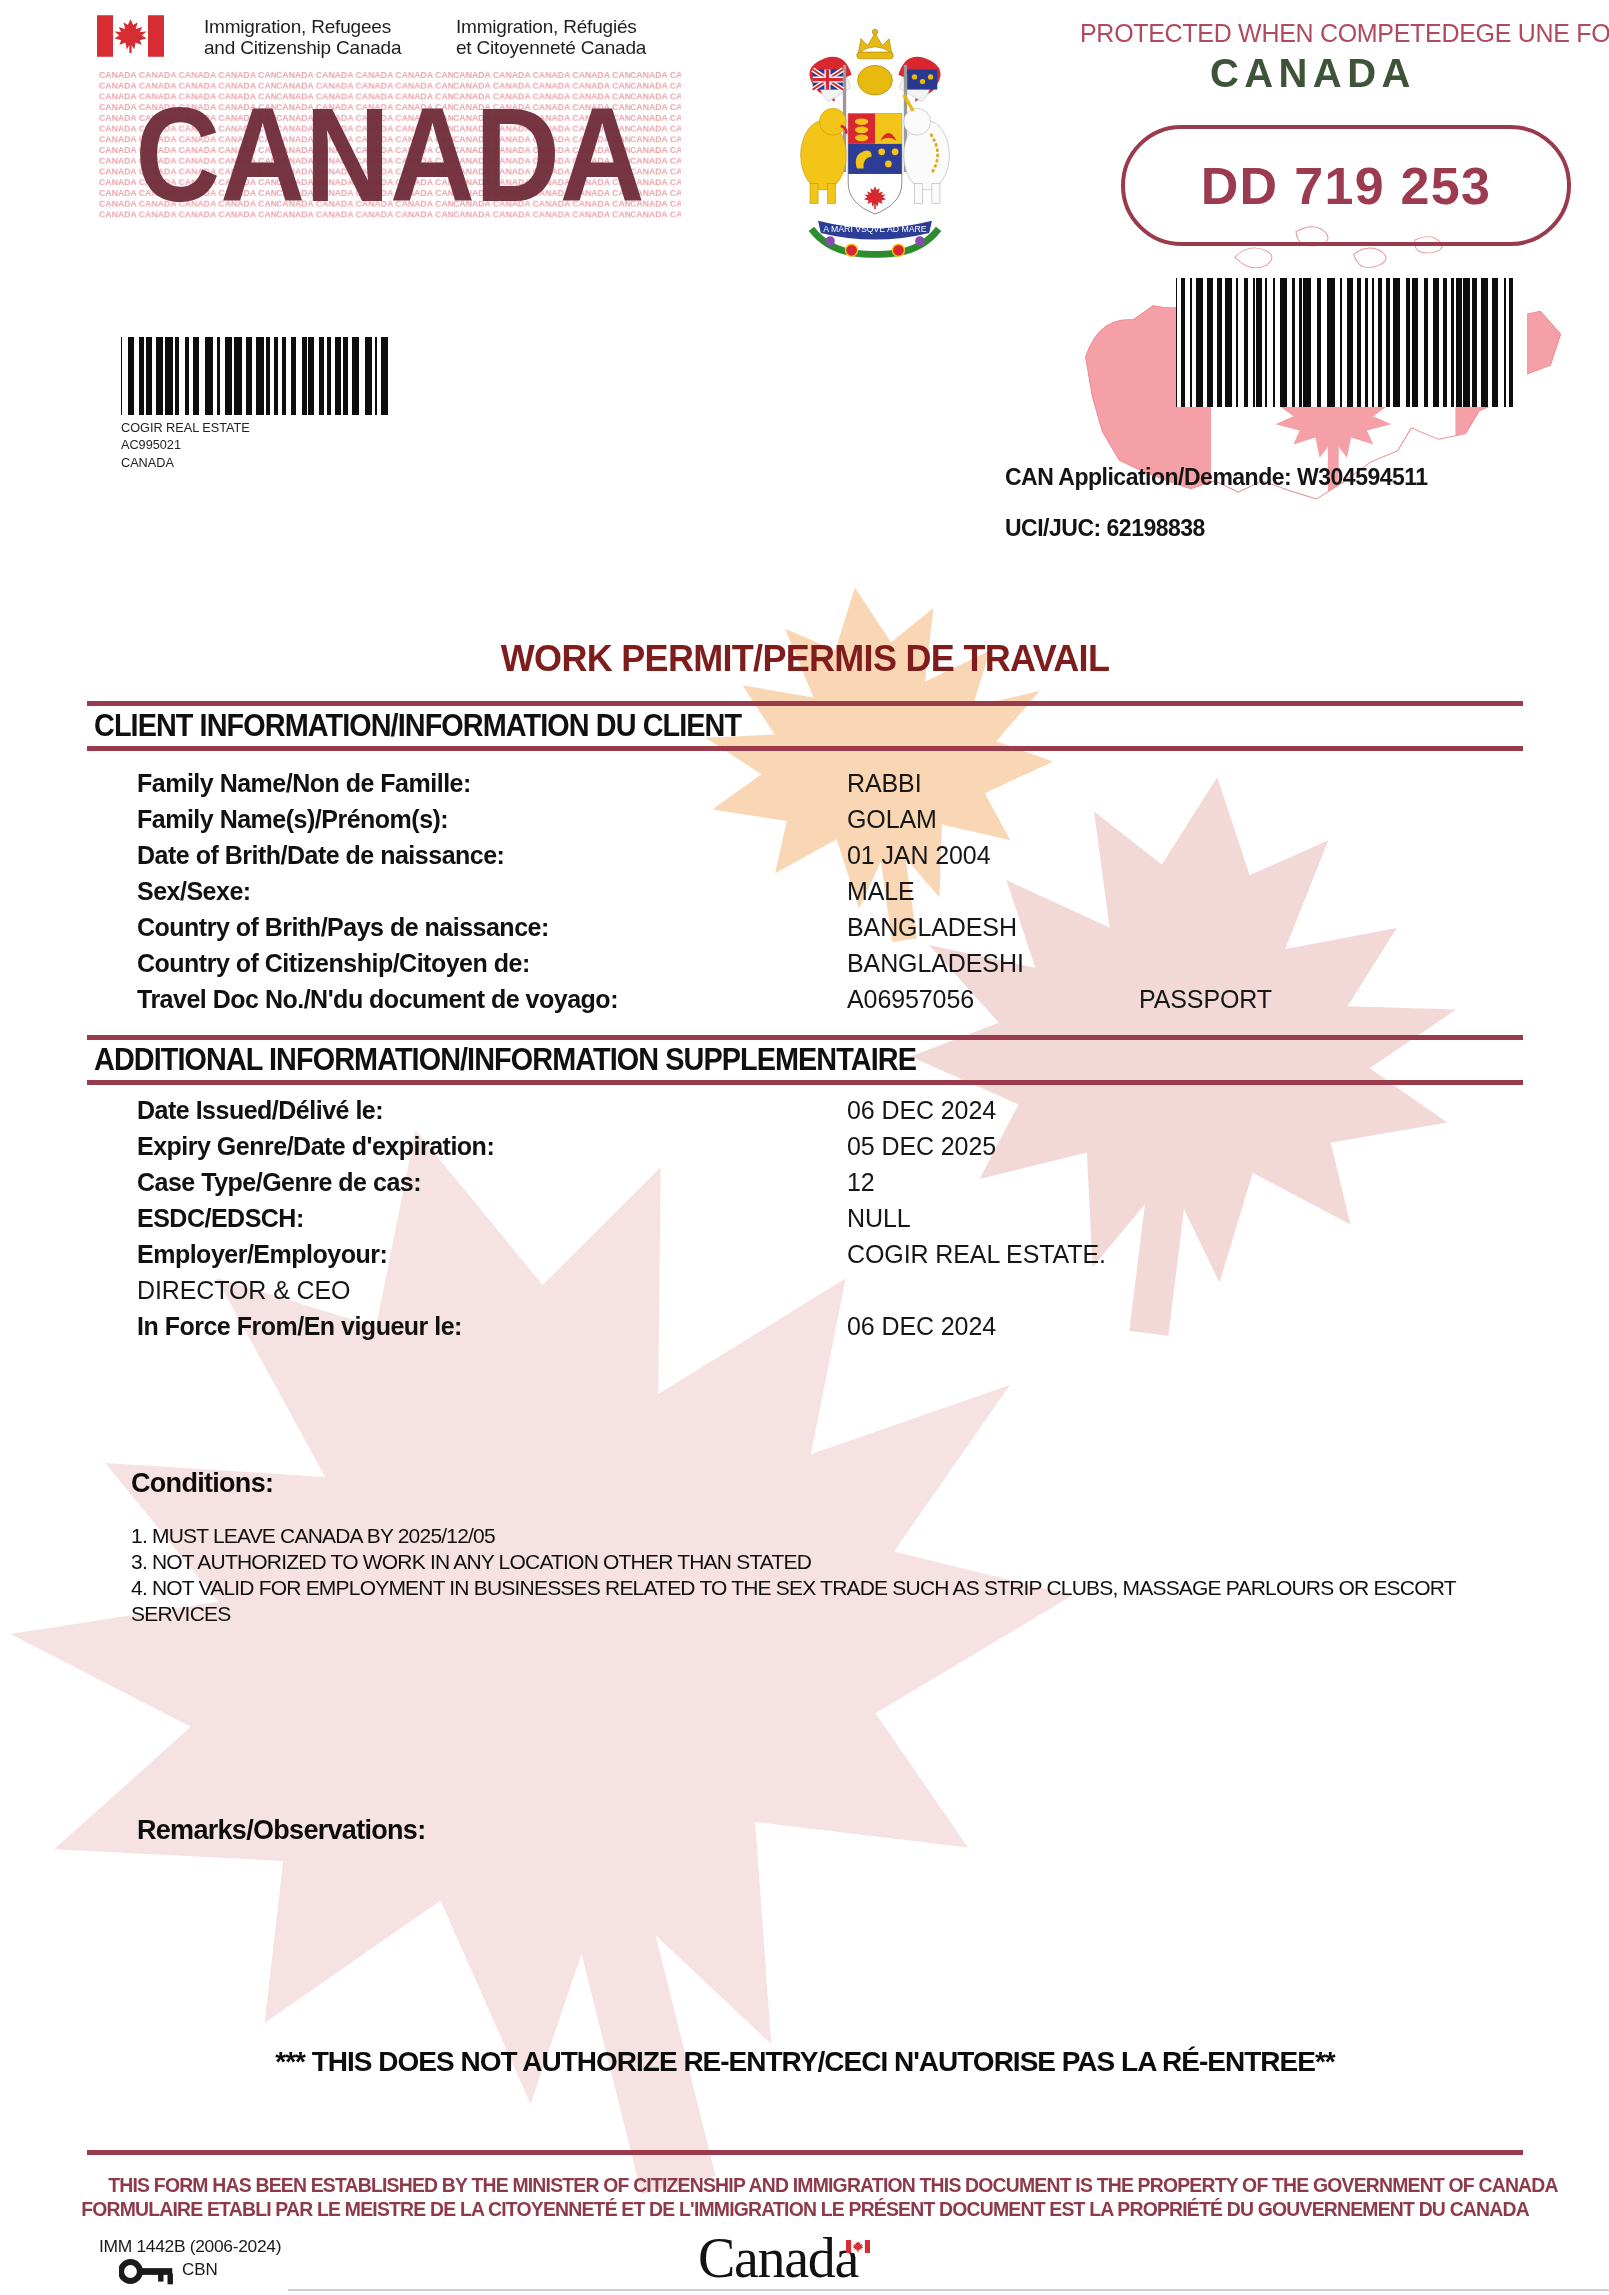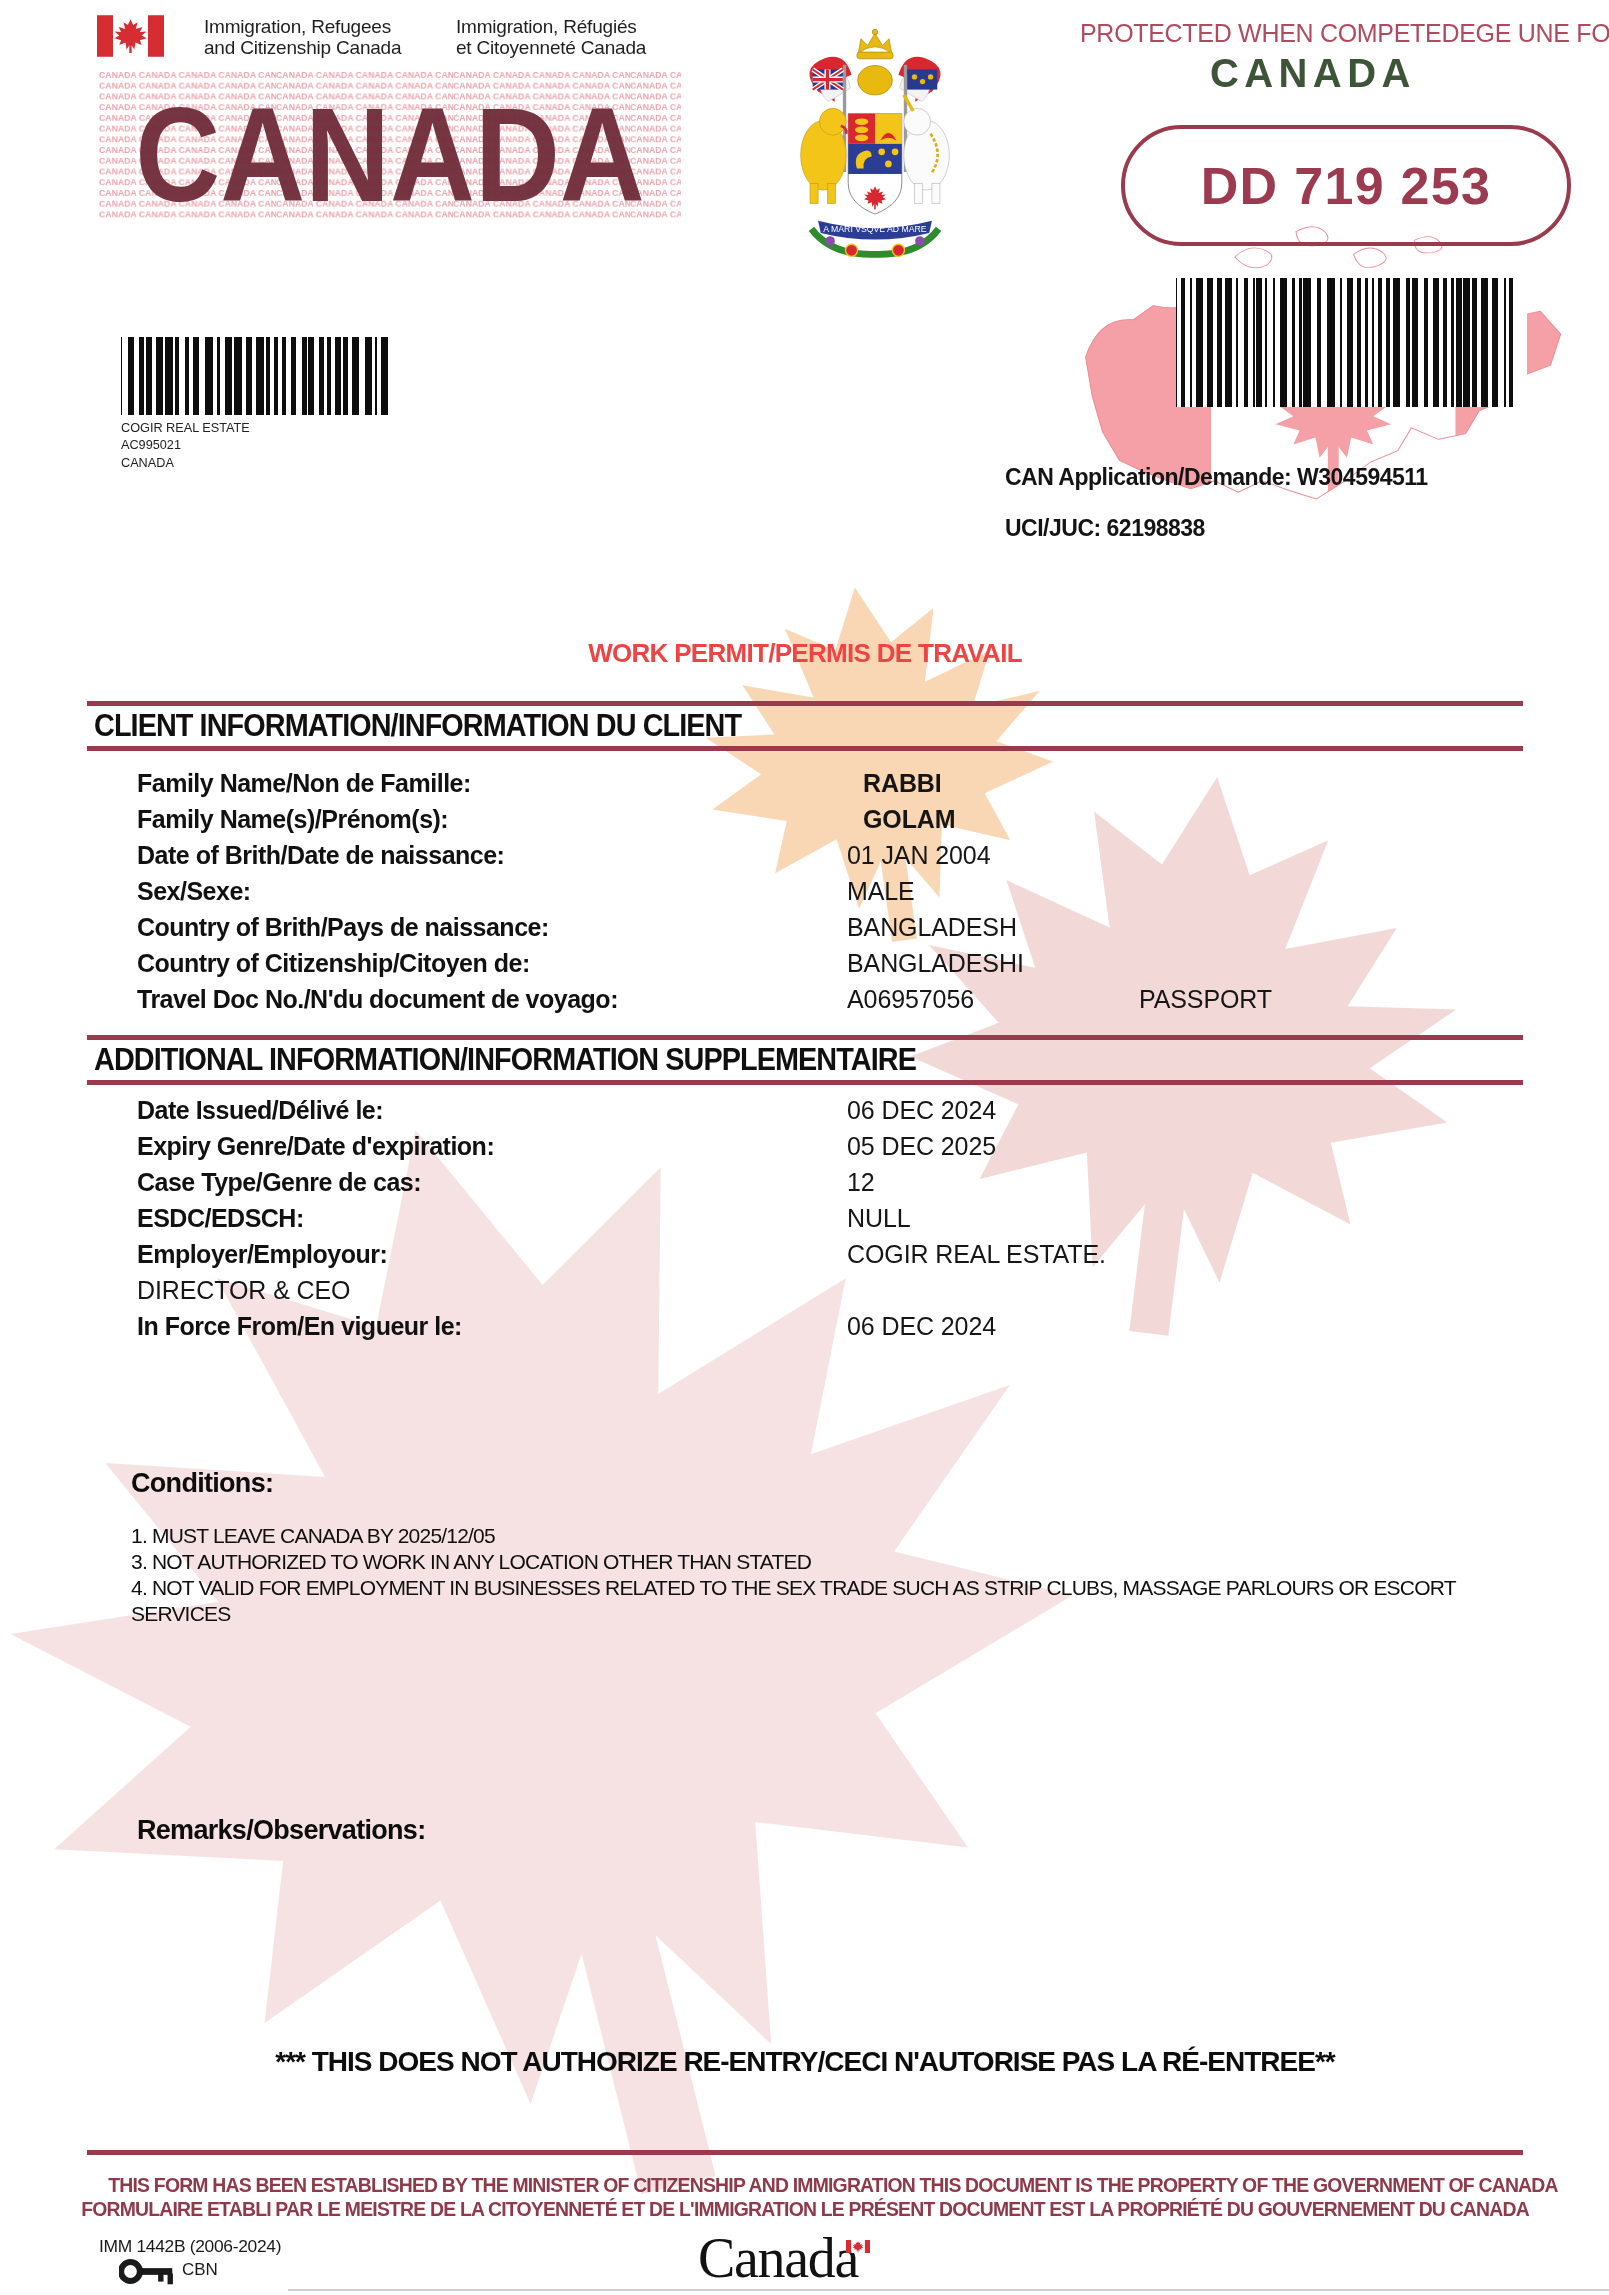--- a/index.html
+++ b/index.html
@@ -18,31 +18,31 @@
   .dd-num{font-size:52px; font-weight:700; color:#9c3a50; letter-spacing:1.3px; white-space:nowrap;}
 
   
   .barcode{display:flex; align-items:stretch; background:#fff;}
   .barcode span{display:inline-block; background:#0d0d0d; height:100%;}
   .bc-caption{font-size:12.7px; color:#222; line-height:17.4px; letter-spacing:0;}
 
   .idline{font-size:23px; font-weight:700; color:#141414; letter-spacing:-0.5px; white-space:nowrap;}
 
   
-  .doc-title{font-size:26px; font-weight:700; color:#ef4444; letter-spacing:-0.7px; text-align:center; width:100%; white-space:nowrap;}
+  .doc-title{font-size:36px; font-weight:700; color:#7f1d1d; letter-spacing:-0.7px; text-align:center; width:100%; white-space:nowrap;}
   .rule{background:#9a3b4d;}
   .sec-head{font-size:31px; font-weight:700; color:#101010; letter-spacing:-1px; white-space:nowrap; transform:scaleX(0.93); transform-origin:left;}
 
   
   .ftable{display:flex; flex-direction:column;}
   .frow{height:36px; display:flex; align-items:center;}
   .flabel{width:710px; font-size:25px; font-weight:700; color:#111; letter-spacing:-0.5px; white-space:nowrap;}
   .fvalue{font-size:25px; color:#161616; letter-spacing:-0.1px; white-space:nowrap; width:292px;}
   .fextra{font-size:25px; color:#161616; letter-spacing:-0.1px; white-space:nowrap;}
-  .vbold{font-weight:700;margin-left:16px;}
+  .vbold{font-weight:400;}
 
   .cond-head{font-size:27px; font-weight:700; color:#0d0d0d; letter-spacing:-0.7px;}
   .cond-item{font-size:21px; color:#101010; letter-spacing:-0.8px; line-height:26px;}
   .remarks{font-size:27px; font-weight:700; color:#0d0d0d; letter-spacing:-0.7px;}
   .reentry{font-size:28px; font-weight:700; color:#0d0d0d; letter-spacing:-1px; text-align:center; width:100%; white-space:nowrap;}
 
   .footnote{font-size:19.4px; font-weight:700; color:#8e3a4a; letter-spacing:-0.8px; text-align:center; width:100%; white-space:nowrap;}
   .imm{font-size:17.4px; color:#1a1a1a; letter-spacing:-0.3px; white-space:nowrap;}
   .cbn{font-size:17px; color:#1a1a1a; letter-spacing:0;}
   .wordmark{font-family:"Liberation Serif", serif; font-size:56px; color:#121212; letter-spacing:-1.3px; white-space:nowrap;}

